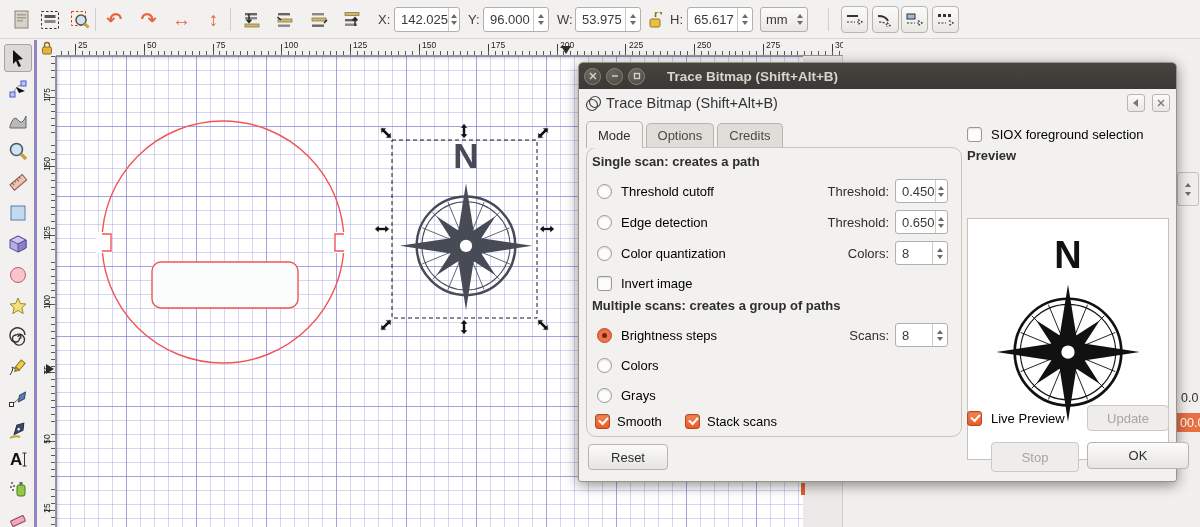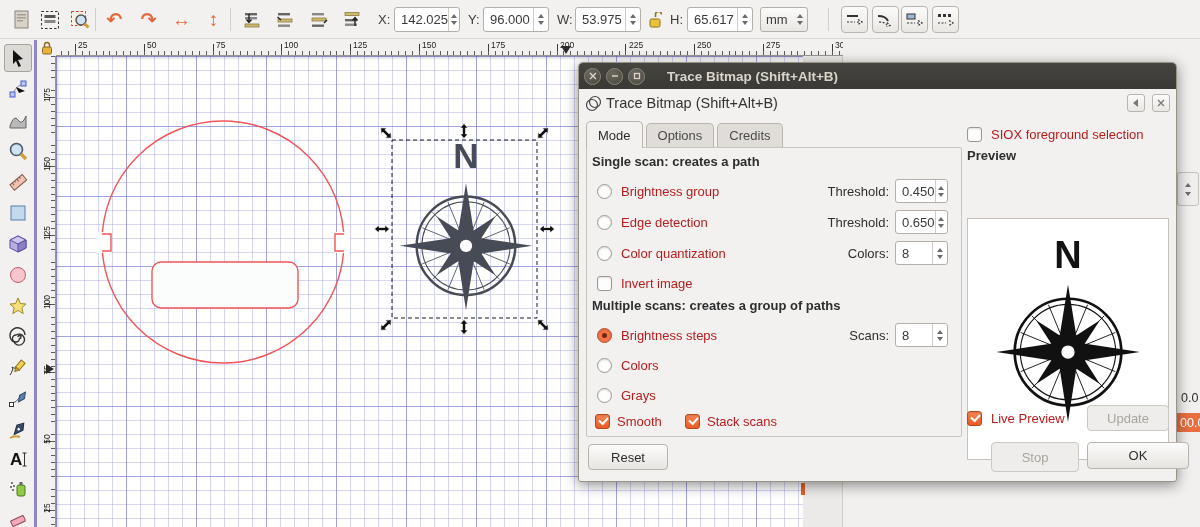--- a/index.html
+++ b/index.html
@@ -73,30 +73,30 @@
   .wm-circle { width:17px; height:17px; border-radius:50%; background:radial-gradient(circle at 35% 30%, #6b675e, #4a473f); border:1px solid #8c877b; margin-left:5px; display:flex; align-items:center; justify-content:center; }
   #trace-title-text { margin-left:22px; font-size:13.5px; font-weight:bold; color:#d9d5ca; }
   #trace-header { position:absolute; left:0; top:26px; width:100%; height:28px; display:flex; align-items:center; padding:0 6px; }
   #trace-header .h { font-size:14.5px; color:#333; margin-left:4px; flex:1; }
   #trace-body { position:absolute; left:0; top:54px; width:100%; height:366px; }
 
   .tabs { position:absolute; left:7px; top:4px; display:flex; }
   .tab { font-size:13px; padding:4px 11px 5px; border:1px solid #b9b5ae; border-bottom:none; border-radius:5px 5px 0 0; background:#e0ddd8; color:#4a4a4a; margin-right:3px; position:relative; top:2px; }
   .tab.active { background:#f2f1f0; top:0; padding-top:6px; z-index:2; color:#2c2c2c; }
 
-  #mode-frame { position:absolute; left:7px; top:30px; width:376px; height:290px; border:1px solid #c9c5be; border-radius:2px; background:#f2f1f0; }
+  #mode-frame { position:absolute; left:7px; top:30px; width:376px; height:290px; border:1px solid #c9c5be; border-radius:10px; background:#f2f1f0; }
   .sect-head { position:absolute; left:5px; font-size:13px; font-weight:bold; color:#2e2e2e; }
   .opt-row { position:absolute; left:10px; height:22px; display:flex; align-items:center; }
   .radio { width:15px; height:15px; border-radius:50%; background:#fdfdfd; border:1px solid #9c9890; box-shadow:inset 0 1px 2px rgba(0,0,0,0.12); }
   .radio.checked { background:#f4744a; border:1px solid #b35330; position:relative; }
   .radio.checked::after { content:""; position:absolute; left:4px; top:4px; width:5px; height:5px; border-radius:50%; background:#6e2810; }
   .cbox { width:15px; height:15px; border-radius:3px; background:#fdfdfd; border:1px solid #9c9890; box-shadow:inset 0 1px 2px rgba(0,0,0,0.12); position:relative; }
   .cbox.checked { background:linear-gradient(#f58757,#ec5a26); border:1px solid #b54a22; }
   .cbox.checked::after { content:""; position:absolute; left:3px; top:2.5px; width:7px; height:4px; border-left:2px solid #fff; border-bottom:2px solid #fff; transform:rotate(-48deg); }
-  .opt-label { font-size:13px; color:#b91c1c; margin-left:9px; }
+  .opt-label { font-size:13px; color:#000000; margin-left:9px; }
   .fld-label { position:absolute; font-size:13px; color:#2e2e2e; text-align:right; width:90px; }
   .spinbox { position:absolute; width:53px; height:24px; background:#fff; border:1px solid #b4b0a9; border-radius:3px; display:flex; align-items:center; }
   .spinbox .v { flex:1; font-size:13px; padding-left:6px; }
 
   .gbtn { position:absolute; border:1px solid #b9b5ae; border-radius:4px; background:linear-gradient(#fbfbfa,#e7e5e1); font-size:13px; color:#2e2e2e; display:flex; align-items:center; justify-content:center; }
   .gbtn.disabled { color:#a9a59e; background:#eeedeb; border-color:#ccc8c2; }
 
   #right-col { position:absolute; left:388px; top:0; width:204px; height:366px; }
   #preview-box { position:absolute; left:0; top:101px; width:202px; height:242px; background:#fff; border:1px solid #c6c2bb; }
   .bold-label { font-size:13px; font-weight:bold; color:#2e2e2e; }
@@ -516,21 +516,21 @@
       <span class="tab active">Mode</span>
       <span class="tab">Options</span>
       <span class="tab">Credits</span>
     </div>
 
     <div id="mode-frame">
       <span class="sect-head" style="top:6px">Single scan: creates a path</span>
 
       <div class="opt-row" style="top:32px">
         <span class="radio"></span>
-        <span class="opt-label">Brightness group</span>
+        <span class="opt-label">Threshold cutoff</span>
       </div>
       <span class="fld-label" style="top:36px;left:212px">Threshold:</span>
       <div class="spinbox" style="top:31px;left:308px">
         <span class="v">0.450</span>
         <span class="spincol">
             <span class="up-arr"></span>
             <span class="dn-arr"></span>
           </span>
       </div>
 

